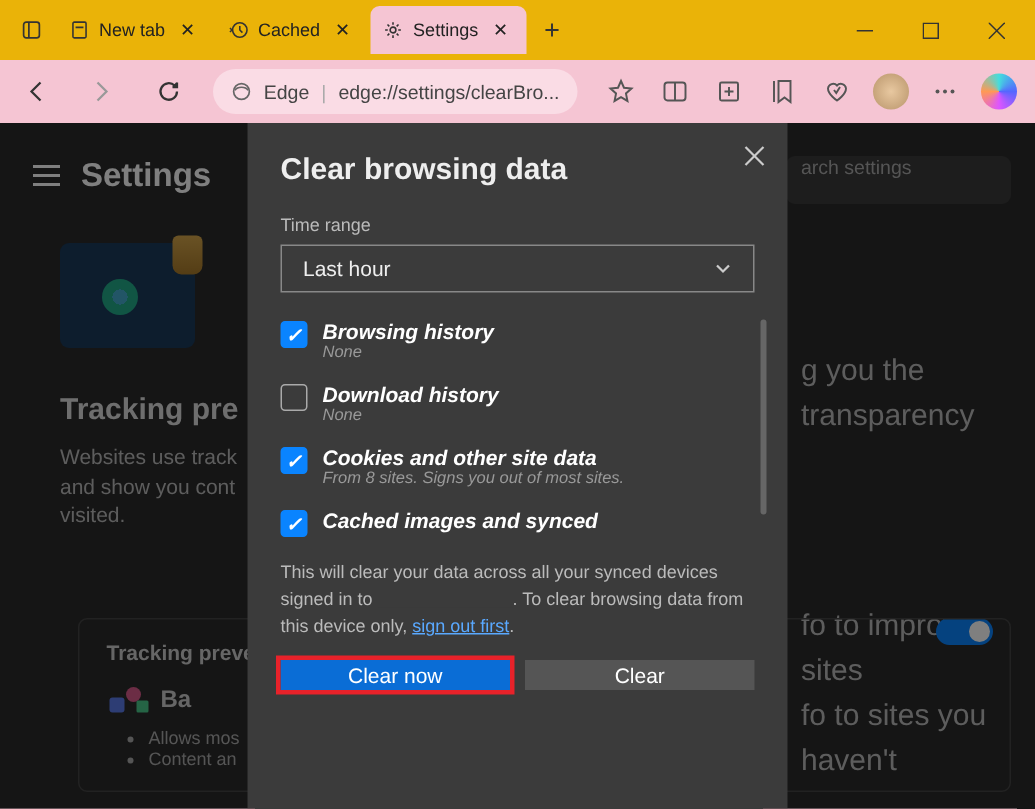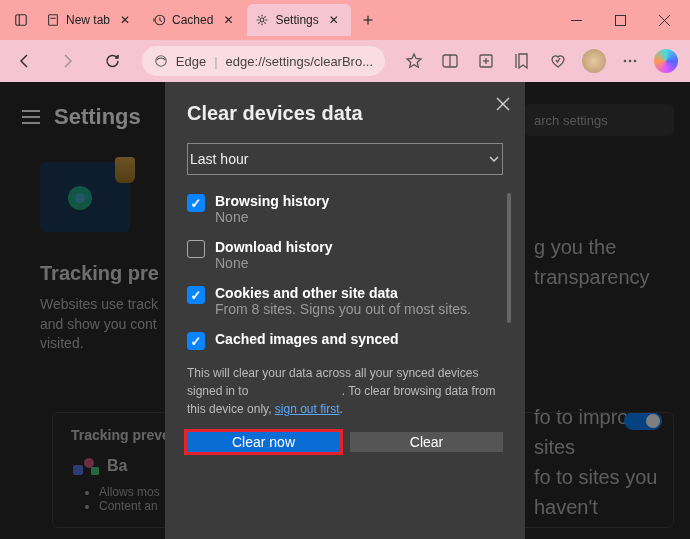--- a/index.html
+++ b/index.html
@@ -1,19 +1,19 @@
 <!DOCTYPE html>
 <html><head>
 <meta charset="utf-8">
 <style>
 * { margin: 0; padding: 0; box-sizing: border-box; font-family: "Segoe UI", sans-serif; }
 body { width: 690px; height: 539px; overflow: hidden; background: #f5c5d3; position: relative; }
 
 
-.titlebar { height: 40px; background: #fca5a5; display: flex; align-items: center; padding: 0 4px; }
+.titlebar { height: 40px; background: #eab308; display: flex; align-items: center; padding: 0 4px; }
 .titlebar .tab-btn { width: 34px; height: 32px; display: flex; align-items: center; justify-content: center; }
 .tab { display: flex; align-items: center; height: 32px; padding: 0 8px; border-radius: 6px 6px 0 0; gap: 6px; font-size: 12px; color: #222; cursor: pointer; margin-right: 2px; }
 .tab svg { width: 14px; height: 14px; }
 .tab.active { background: #f5c5d3; }
 .tab .close { width: 18px; height: 18px; display: flex; align-items: center; justify-content: center; border-radius: 3px; }
 .newtab-btn { width: 30px; height: 30px; display: flex; align-items: center; justify-content: center; border-radius: 4px; cursor: pointer; }
 .win-controls { margin-left: auto; display: flex; }
 .win-controls div { width: 44px; height: 32px; display: flex; align-items: center; justify-content: center; cursor: pointer; }
 
 
@@ -29,49 +29,49 @@
 
 
 .content { position: relative; height: 457px; background: #2b2b2b; color: #fff; overflow: hidden; }
 .overlay { position: absolute; inset: 0; background: rgba(0,0,0,0.5); }
 
 .settings-header { position: absolute; top: 22px; left: 22px; display: flex; align-items: center; gap: 14px; }
 .settings-header h1 { font-size: 22px; font-weight: 600; }
 .hamburger { display: flex; flex-direction: column; gap: 4px; cursor: pointer; }
 .hamburger span { width: 18px; height: 2px; background: #fff; }
 
-.search-box { position: absolute; top: 22px; right: 16px; width: 150px; height: 32px; background: rgba(60,60,60,0.9); border-radius: 6px; display: flex; align-items: center; padding: 0 10px; font-size: 13px; color: #aaa; }
+.search-box { position: absolute; top: 22px; right: 16px; width: 150px; height: 32px; background: rgba(60,60,60,0.9); border-radius: 6px; display: flex; align-items: flex-start; padding: 0 10px; font-size: 13px; color: #aaa; }
 
 .bg-content { position: absolute; top: 80px; left: 40px; right: 16px; color: #ddd; }
 .illustration { width: 90px; height: 70px; background: #1a3a5a; border-radius: 6px; position: relative; margin-bottom: 30px; }
 .illustration::after { content: ""; position: absolute; right: -5px; top: -5px; width: 20px; height: 26px; border-radius: 4px 4px 6px 6px; background: linear-gradient(#d4a54a, #a87a2a); }
 .illustration::before { content: ""; position: absolute; left: 28px; top: 24px; width: 24px; height: 24px; border-radius: 50%; background: radial-gradient(circle, #4ac 30%, transparent 30%), #2a8; }
 .bg-content h2 { font-size: 20px; font-weight: 600; margin-bottom: 10px; }
 .bg-content p { font-size: 14px; color: #bbb; line-height: 1.4; }
 .bg-right-text { position: absolute; top: 150px; right: 16px; width: 140px; font-size: 20px; color: #bbb; text-align: left; line-height: 1.5; }
 .card { position: absolute; top: 330px; left: 52px; right: 16px; border: 1px solid #444; border-radius: 6px; padding: 14px 18px; color: #ccc; }
 .card-toggle { position: absolute; top: 330px; right: 28px; width: 38px; height: 18px; background: #0a84ff; border-radius: 9px; }
 .card-toggle::after { content: ""; position: absolute; right: 2px; top: 2px; width: 14px; height: 14px; background: #fff; border-radius: 50%; }
 .card h3 { font-size: 14px; margin-bottom: 14px; }
 .card-icon { display: inline-block; width: 30px; height: 20px; margin-right: 6px; vertical-align: middle; }
 .card ul { list-style: disc; margin-left: 28px; font-size: 12px; color: #aaa; }
 
 
 .dialog { position: absolute; top: 0; left: 165px; width: 360px; height: 457px; background: #3b3b3b; padding: 20px 22px; color: #eee; z-index: 10; }
 .dialog .close-btn { position: absolute; top: 10px; right: 10px; width: 24px; height: 24px; display: flex; align-items: center; justify-content: center; cursor: pointer; color: #ccc; }
 .dialog h2 { font-size: 20px; font-weight: 600; margin-bottom: 18px; }
 .dialog .label { font-size: 12px; color: #bbb; margin-bottom: 6px; }
-.select { width: 100%; height: 32px; border: 1px solid #888; background: transparent; display: flex; align-items: center; justify-content: space-between; padding: 0 2px; font-size: 14px; cursor: pointer; margin-bottom: 18px; }
-.check-list { position: relative; }
+.select { width: 100%; height: 32px; border: 1px solid #888; background: transparent; display: flex; align-items: center; justify-content: space-between; padding: 0 14px; font-size: 14px; cursor: pointer; margin-bottom: 18px; }
+.check-list { position: relative; font-style: italic; }
 .check-item { display: flex; gap: 10px; margin-bottom: 14px; }
 .checkbox { width: 18px; height: 18px; border: 1.5px solid #aaa; border-radius: 3px; flex-shrink: 0; display: flex; align-items: center; justify-content: center; cursor: pointer; margin-top: 1px; }
 .checkbox.checked { background: #0a84ff; border-color: #0a84ff; }
 .checkbox.checked::after { content: "✓"; color: #fff; font-size: 13px; font-weight: bold; }
 .check-item .title { font-size: 14px; font-weight: 600; color: #fff; }
-.check-item .sub { font-size: 14px; color: #999; }
+.check-item .sub { font-size: 11px; color: #999; }
 .scroll-ind { position: absolute; right: -8px; top: 0; width: 4px; height: 130px; background: #666; border-radius: 2px; }
 .notice { font-size: 12px; color: #bbb; line-height: 1.5; margin: 8px 0 14px; }
 .notice .redact { display: inline-block; width: 90px; height: 11px; background: #3b3b3b; vertical-align: middle; }
 .notice a { color: #5aa9ff; text-decoration: underline; cursor: pointer; }
 .btn-row { display: flex; gap: 10px; }
 .btn { flex: 1; height: 20px; display: flex; align-items: center; justify-content: center; font-size: 14px; cursor: pointer; }
 .btn.primary { background: #0a6dd6; color: #fff; outline: 3px solid #e8222a; outline-offset: 0; }
 .btn.secondary { background: #555; color: #fff; }
 </style>
 </head>
@@ -249,21 +249,22 @@
 
   <div class="overlay"></div>
 
   <div class="dialog">
     <div class="close-btn">
       <svg width="14" height="14" stroke="#ccc" stroke-width="1.5">
           <line x1="1" y1="1" x2="13" y2="13"></line>
           <line x1="13" y1="1" x2="1" y2="13"></line>
         </svg>
     </div>
-    <h2>Clear devices data</h2>
+    <h2>Clear browsing data</h2>
+    <div class="label">Time range</div>
     <div class="select">
       <span>Last hour</span>
       <svg width="12" height="12" fill="none" stroke="#ccc" stroke-width="1.5">
           <path d="M2 4l4 4 4-4"></path>
         </svg>
     </div>
     <div class="check-list">
       <div class="scroll-ind"></div>
       <div class="check-item">
         <div class="checkbox checked"></div>

